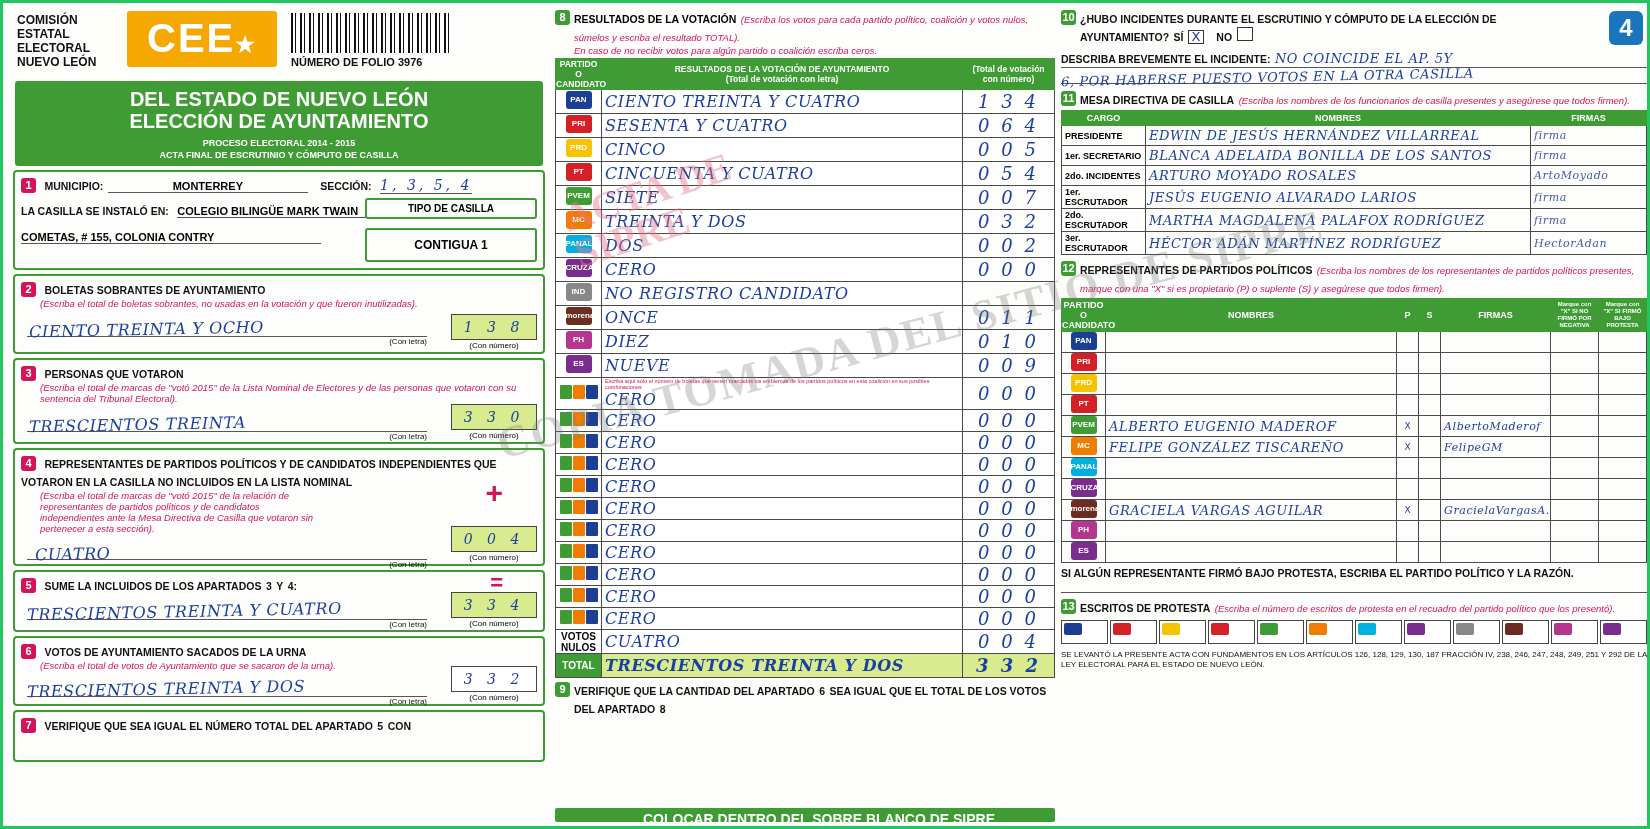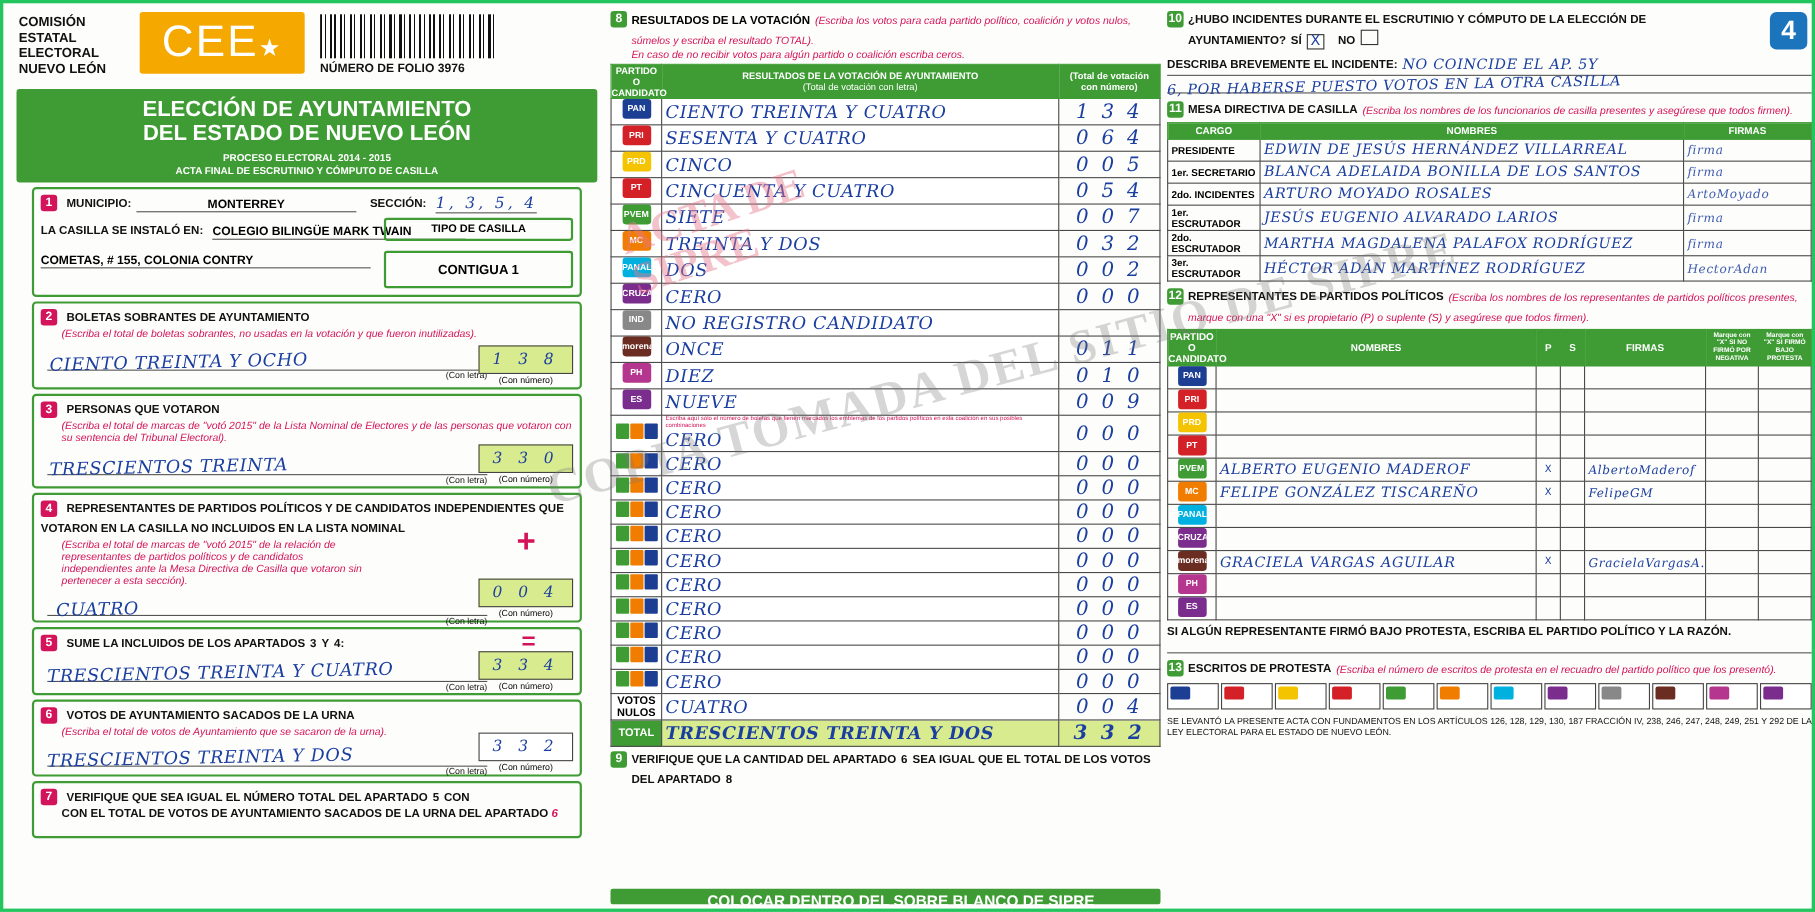--- a/index.html
+++ b/index.html
@@ -34,36 +34,36 @@
   .col-left { position:absolute; left:6px; top:6px; width:540px; height:800px; }
   .col-mid  { position:absolute; left:552px; top:6px; width:500px; height:770px; }
   .col-right{ position:absolute; left:1058px; top:6px; width:586px; height:800px; }
 
   
   .cee-head { position:relative; height:70px; }
   .cee-txt { position:absolute; left:8px; top:4px; font-size:12px; font-weight:bold; line-height:14px; color:#111; }
   .cee-logo {
     position:absolute; left:118px; top:2px; width:150px; height:56px;
     background:#f5a800; border-radius:3px; color:#fff;
-    font-size:40px; font-weight:normal; font-family:"Liberation Sans", sans-serif;
+    font-size:40px; font-weight:bold; font-family:"Liberation Sans", sans-serif;
     letter-spacing:2px; text-align:center; line-height:54px;
   }
   .cee-logo .star { font-size:22px; }
   .barcode { position:absolute; left:282px; top:4px; width:160px; height:40px;
     background:repeating-linear-gradient(90deg,#111 0 2px,#fff 2px 4px,#111 4px 5px,#fff 5px 9px); }
   .folio { position:absolute; left:282px; top:47px; font-size:11px; font-weight:bold; color:#111; }
 
   .title-box {
     margin:2px 6px 0 6px; background:#3f9c35; color:#fff; text-align:center;
     padding:7px 0 5px 0; border-radius:3px;
   }
   .title-box .t1 { font-size:20px; font-weight:bold; line-height:22px; }
   .title-box .t2 { font-size:9px; font-weight:bold; margin-top:6px; line-height:11px; }
 
-  .boxed { border:2px solid #3f9c35; border-radius:4px; margin:4px 20px; padding:4px 6px; position:relative; }
+  .boxed { border:2px solid #3f9c35; border-radius:4px; margin:4px 4px; padding:4px 6px; position:relative; }
 
   .numcirc {
     display:inline-block; width:15px; height:15px; line-height:15px;
     background:#d4145a; color:#fff; font-size:11px; font-weight:bold;
     text-align:center; border-radius:3px; margin-right:4px; vertical-align:middle;
   }
   .numcirc.g { background:#3f9c35; }
   .lbl { font-size:10.5px; font-weight:bold; color:#111; vertical-align:middle; }
   .lbl .red { color:#d4145a; font-weight:bold; font-style:italic; }
   .note { font-size:9.5px; color:#d4145a; font-style:italic; line-height:11px; }
@@ -155,22 +155,22 @@
         <div>NUEVO LEÓN</div>
       </div>
       <div class="cee-logo">
         <span>CEE</span><span class="star">★</span>
       </div>
       <div class="barcode"></div>
       <div class="folio">NÚMERO DE FOLIO 3976</div>
     </div>
 
     <div class="title-box">
+      <div class="t1">DEL ESTADO DE NUEVO LEÓN</div>
       <div class="t1">ELECCIÓN DE AYUNTAMIENTO</div>
-      <div class="t1">DEL ESTADO DE NUEVO LEÓN</div>
       <div class="t2">PROCESO ELECTORAL  2014 - 2015</div>
       <div class="t2" style="margin-top:1px">ACTA FINAL DE ESCRUTINIO Y CÓMPUTO DE CASILLA</div>
     </div>
 
     <div class="boxed" style="height:100px">
       <span class="numcirc">1</span>
       <span class="lbl">MUNICIPIO:</span>
       <span style="display:inline-block;width:200px;text-align:center;font-size:11px;font-weight:bold;border-bottom:1px solid #555;">MONTERREY</span>
       <span class="lbl" style="margin-left:8px">SECCIÓN:</span>
       <span class="num" style="font-size:14px;letter-spacing:3px;margin-left:4px;border-bottom:1px solid #555;">1, 3, 5, 4</span>
@@ -252,44 +252,40 @@
         <span class="num">3 3 2</span>
       </div>
       <div class="valbox-l" style="top:55px;">(Con número)</div>
     </div>
 
     <div class="boxed" style="height:52px">
       <span class="numcirc">7</span>
       <span class="lbl">VERIFIQUE QUE SEA IGUAL EL NÚMERO TOTAL DEL APARTADO</span>
       <span class="lbl red">5</span>
       <span class="lbl">CON</span>
-      <div class="lbl" style="margin-left:19px;line-height:12px;">
-        <span>CON EL TOTAL DE VOTOS DE AYUNTAMIENTO SACADOS DE LA URNA DEL APARTADO</span>
-        <span class="red">6</span>
-      </div>
     </div>
   </div>
 
   <div class="col-mid">
     <div style="position:relative;padding-left:19px;">
       <span class="numcirc g" style="position:absolute;left:0;top:1px;">8</span>
       <span class="mid-head">RESULTADOS DE LA VOTACIÓN</span>
       <span class="note">(Escriba los votos para cada partido político, coalición y votos nulos, súmelos y escriba el resultado TOTAL).</span>
       <div class="note">En caso de no recibir votos para algún partido o coalición escriba ceros.</div>
     </div>
 
     <table class="votes" style="margin-top:2px;">
       <thead>
         <tr>
           <th class="party-cell">
             <span>PARTIDO O CANDIDATO</span>
           </th>
           <th>
             <div>RESULTADOS DE LA VOTACIÓN DE AYUNTAMIENTO</div>
-            <div style="font-weight:normal">(Total de votación con letra)</div>
+            <div style="font-weight:bold">(Total de votación con letra)</div>
           </th>
           <th class="tot-cell">(Total de votación con número)</th>
         </tr>
       </thead>
       <tbody id="votes-body">
           <tr>
             <td class="party-cell"><span class="party-ico" style="background:#1c3f94">PAN</span></td>
             <td class="res-cell"><span class="hand">CIENTO TREINTA Y CUATRO</span></td>
             <td class="tot-cell"><span class="num">1 3 4</span></td>
           </tr>

